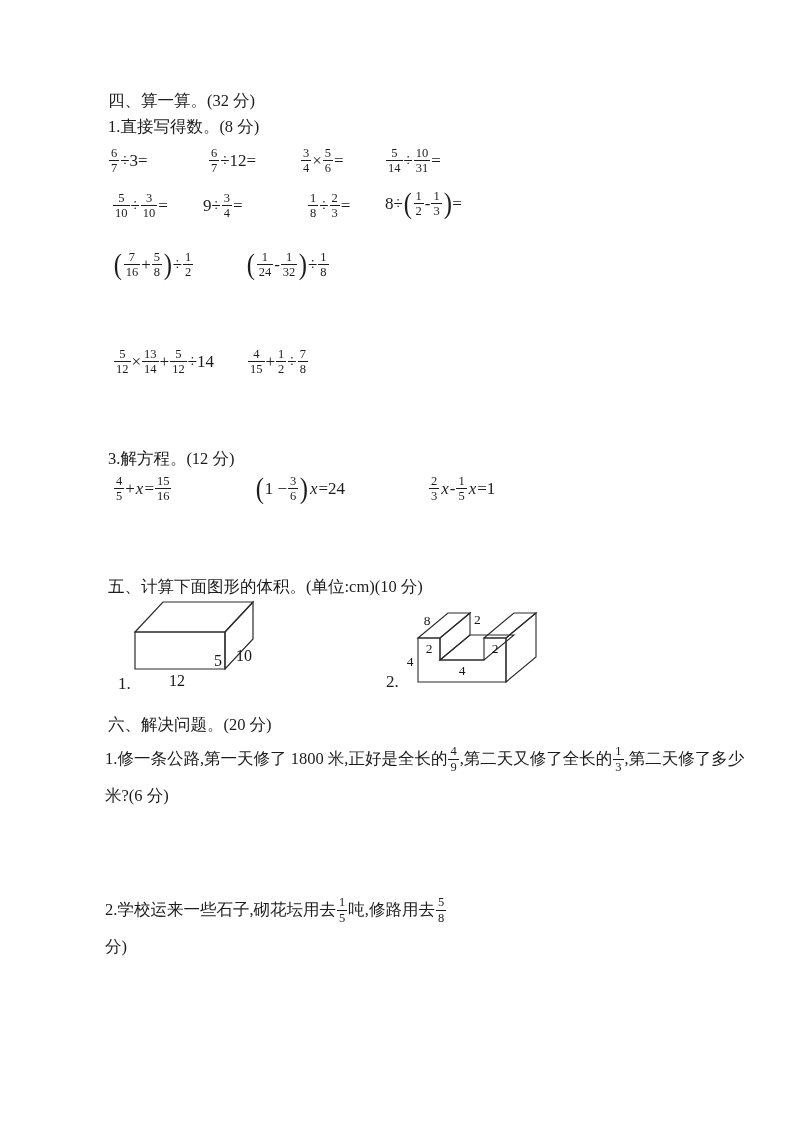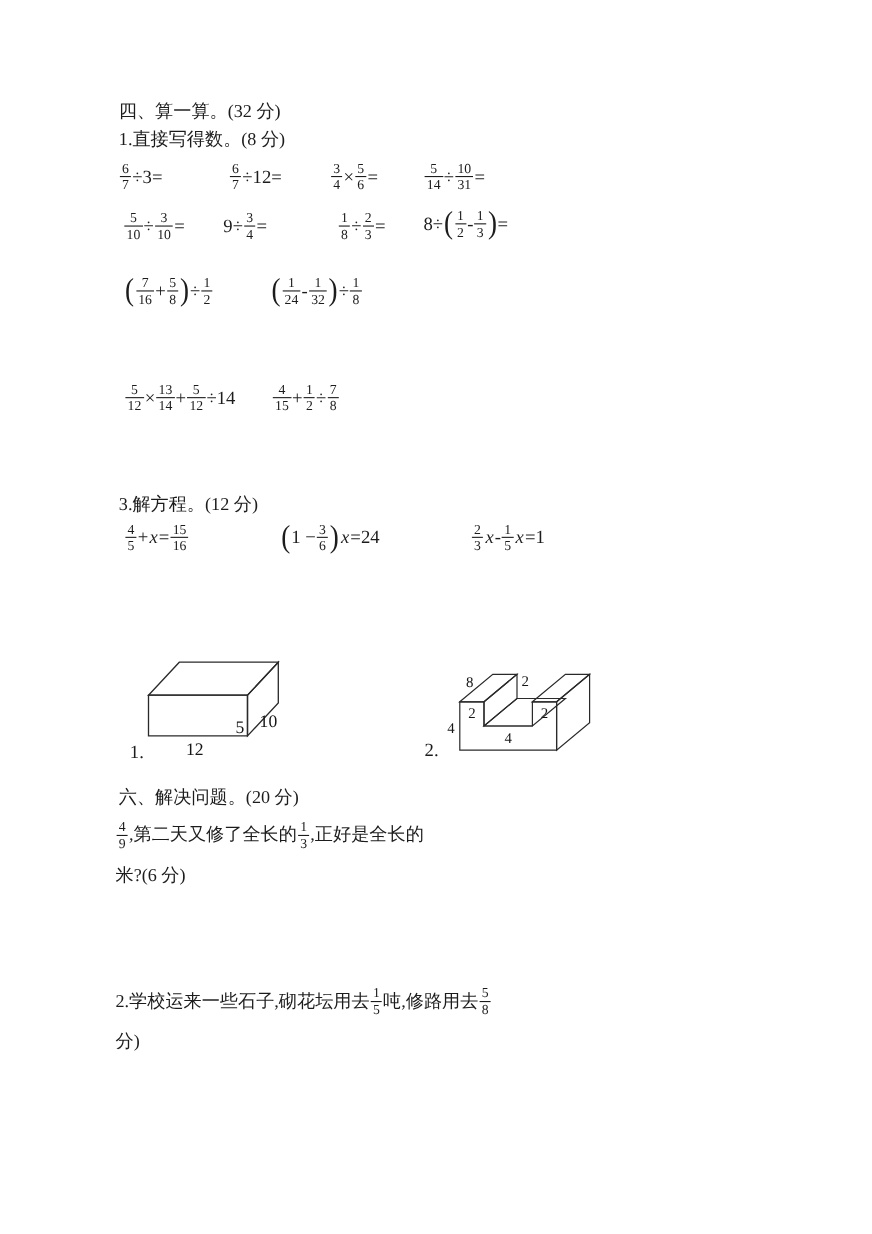--- a/index.html
+++ b/index.html
@@ -228,20 +228,21 @@
       <span class="var">x</span>
       <span class="op">-</span>
       <span class="frac">
         <span class="num">1</span>
         <span class="den">5</span>
       </span>
       <span class="var">x</span>
       <span class="op">=1</span>
     </div>
 
+  <div class="h" style="left:108px;top:576px">五、计算下面图形的体积。(单位:cm)(10 分)</div>
 
   <svg style="left:130px;top:597px" width="130" height="95" viewBox="0 0 130 95">
     <g fill="none" stroke="#2a2a2a" stroke-width="1.2">
       <polygon points="5,35 95,35 95,72 5,72"></polygon>
       <polygon points="5,35 33,5 123,5 95,35"></polygon>
       <polygon points="95,35 123,5 123,42 95,72"></polygon>
     </g>
     <text x="84" y="69" font-size="16">5</text>
     <text x="47" y="89" font-size="16" text-anchor="middle">12</text>
     <text x="106" y="64" font-size="16">10</text>
@@ -261,16 +262,16 @@
     <text x="72" y="16" font-size="13.5">2</text>
     <text x="27" y="45" font-size="13.5" text-anchor="middle">2</text>
     <text x="93" y="45" font-size="13.5" text-anchor="middle">2</text>
     <text x="8" y="58" font-size="13.5" text-anchor="middle">4</text>
     <text x="60" y="67" font-size="13.5" text-anchor="middle">4</text>
   </svg>
   <div class="figlabel" style="left:386px;top:672px">2.</div>
 
   <div class="h" style="left:108px;top:714px">六、解决问题。(20 分)</div>
 
-  <div class="para" style="left:105px;top:740px"><span class="frac"><span class="num">4</span><span class="den">9</span></span><span class="op">,第二天又修了全长的</span><span class="frac"><span class="num">1</span><span class="den">3</span></span><span class="op">,正好是全长的</span><br><span class="op">米?(6 分)</span></div>
+  <div class="para" style="left:105px;top:740px"><span class="op">1.修一条公路,第一天修了 1800 米,正好是全长的</span><span class="frac"><span class="num">4</span><span class="den">9</span></span><span class="op">,第二天又修了全长的</span><span class="frac"><span class="num">1</span><span class="den">3</span></span><span class="op">,第二天修了多少</span><br><span class="op">米?(6 分)</span></div>
   <div class="para" style="left:105px;top:891px"><span class="op">2.学校运来一些石子,砌花坛用去</span><span class="frac"><span class="num">1</span><span class="den">5</span></span><span class="op">吨,修路用去</span><span class="frac"><span class="num">5</span><span class="den">8</span></span><br><span class="op">分)</span></div>
 
 </div>
 
 </body></html>

